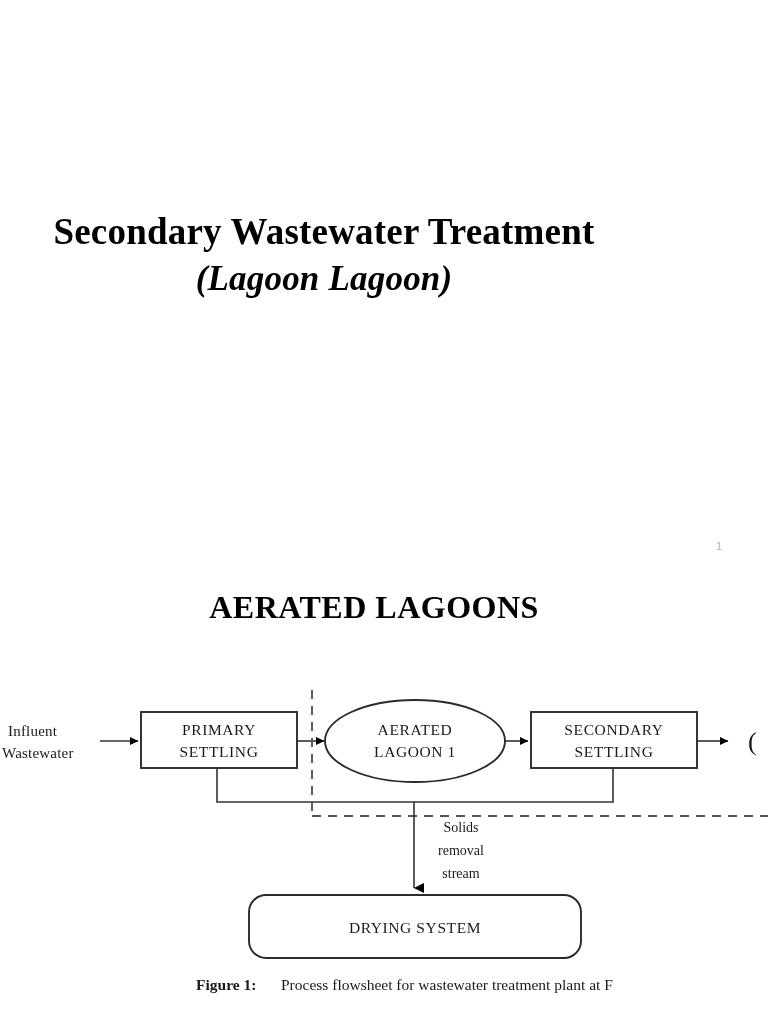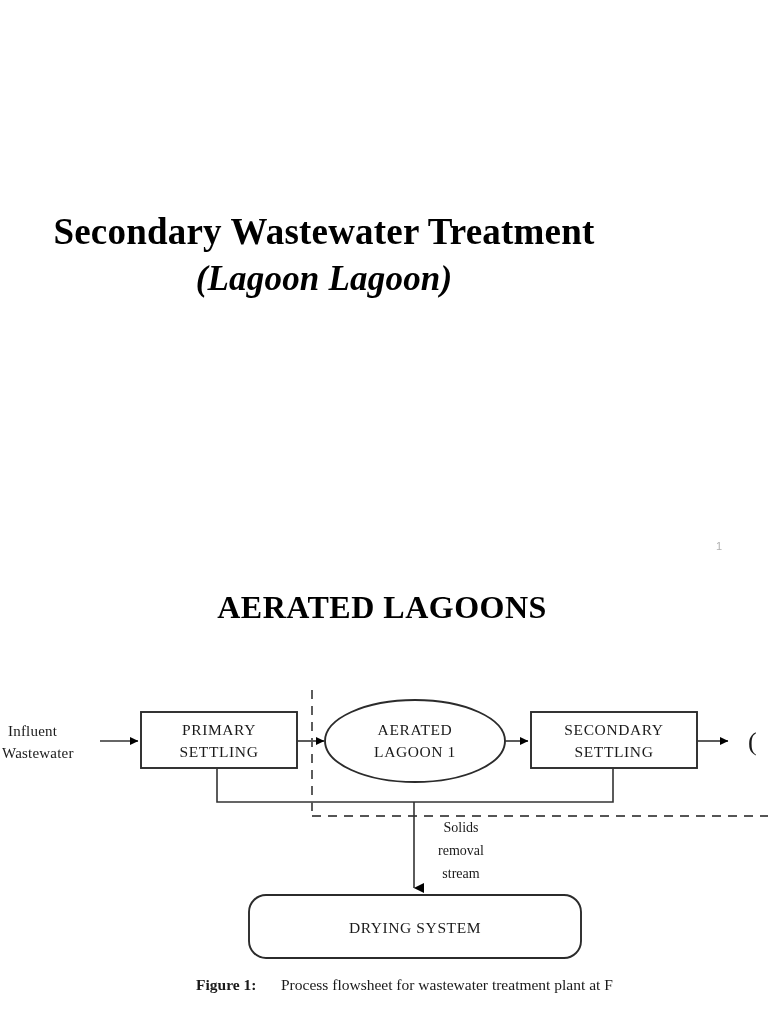--- a/index.html
+++ b/index.html
@@ -45,21 +45,21 @@
     width: 20px;
     text-align: center;
     font-size: 11px;
     color: #b0b0b0;
     font-family: "Liberation Sans", "DejaVu Sans", sans-serif;
   }
 
   
   .slide-heading {
     position: absolute;
-    left: 12px;
+    left: 4px;
     top: 589px;
     width: 740px;
     text-align: center;
     font-weight: bold;
     font-size: 32px;
     letter-spacing: 0.5px;
   }
 
   
   .flowsheet {

